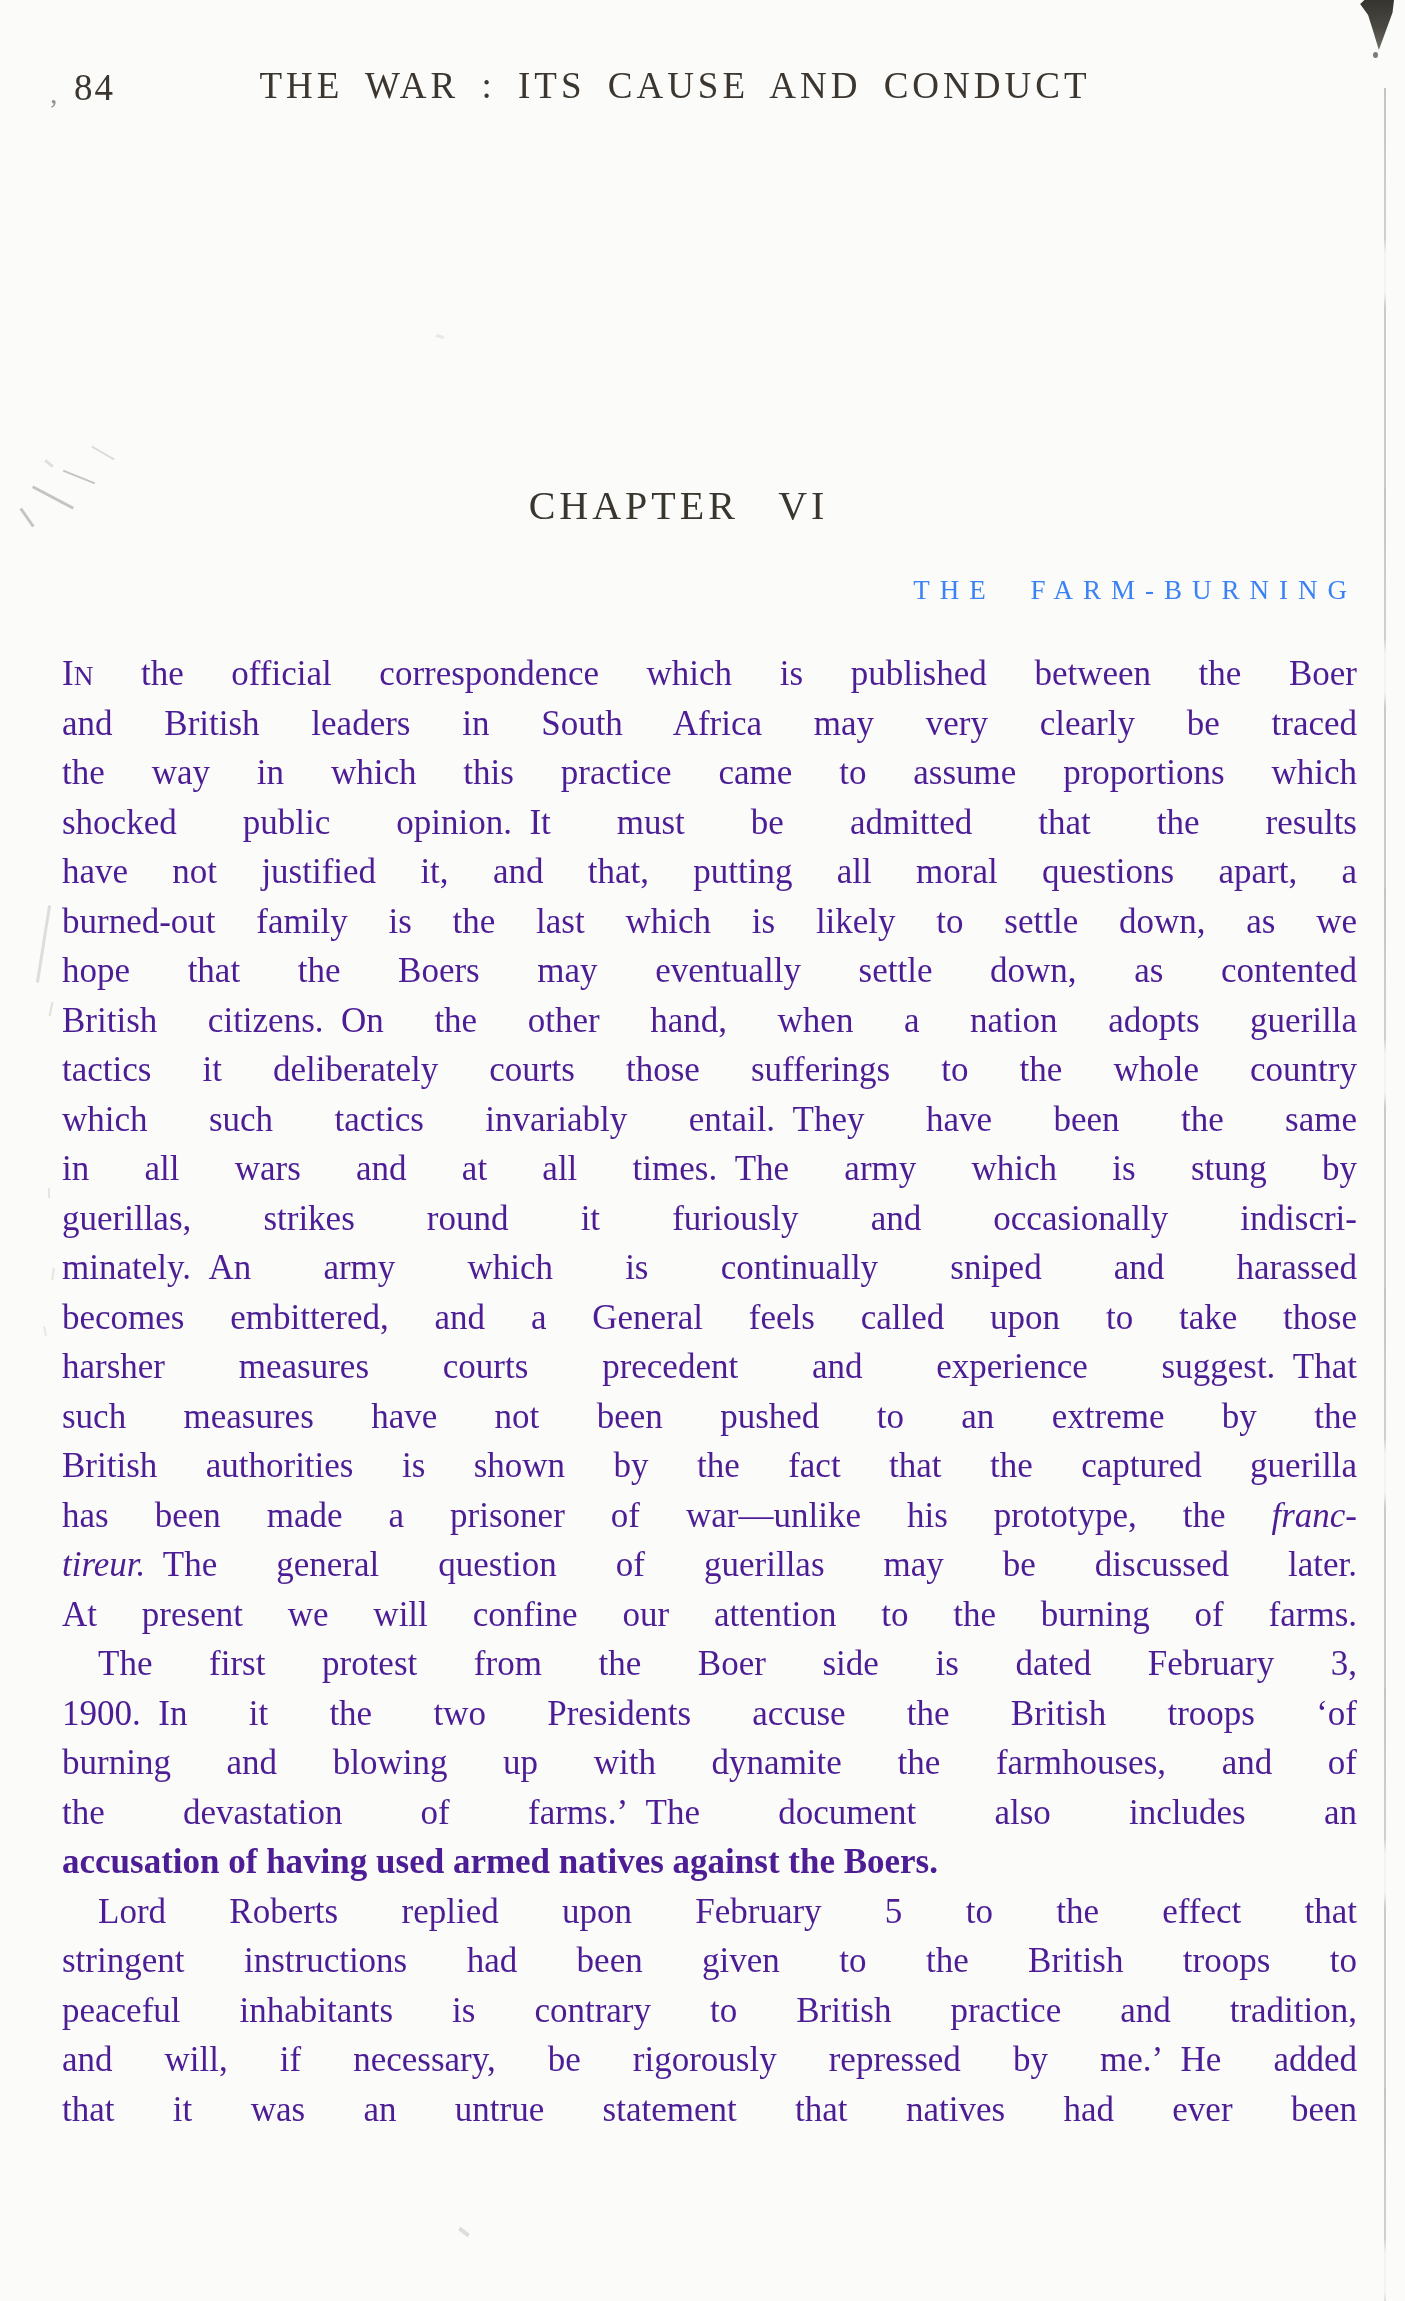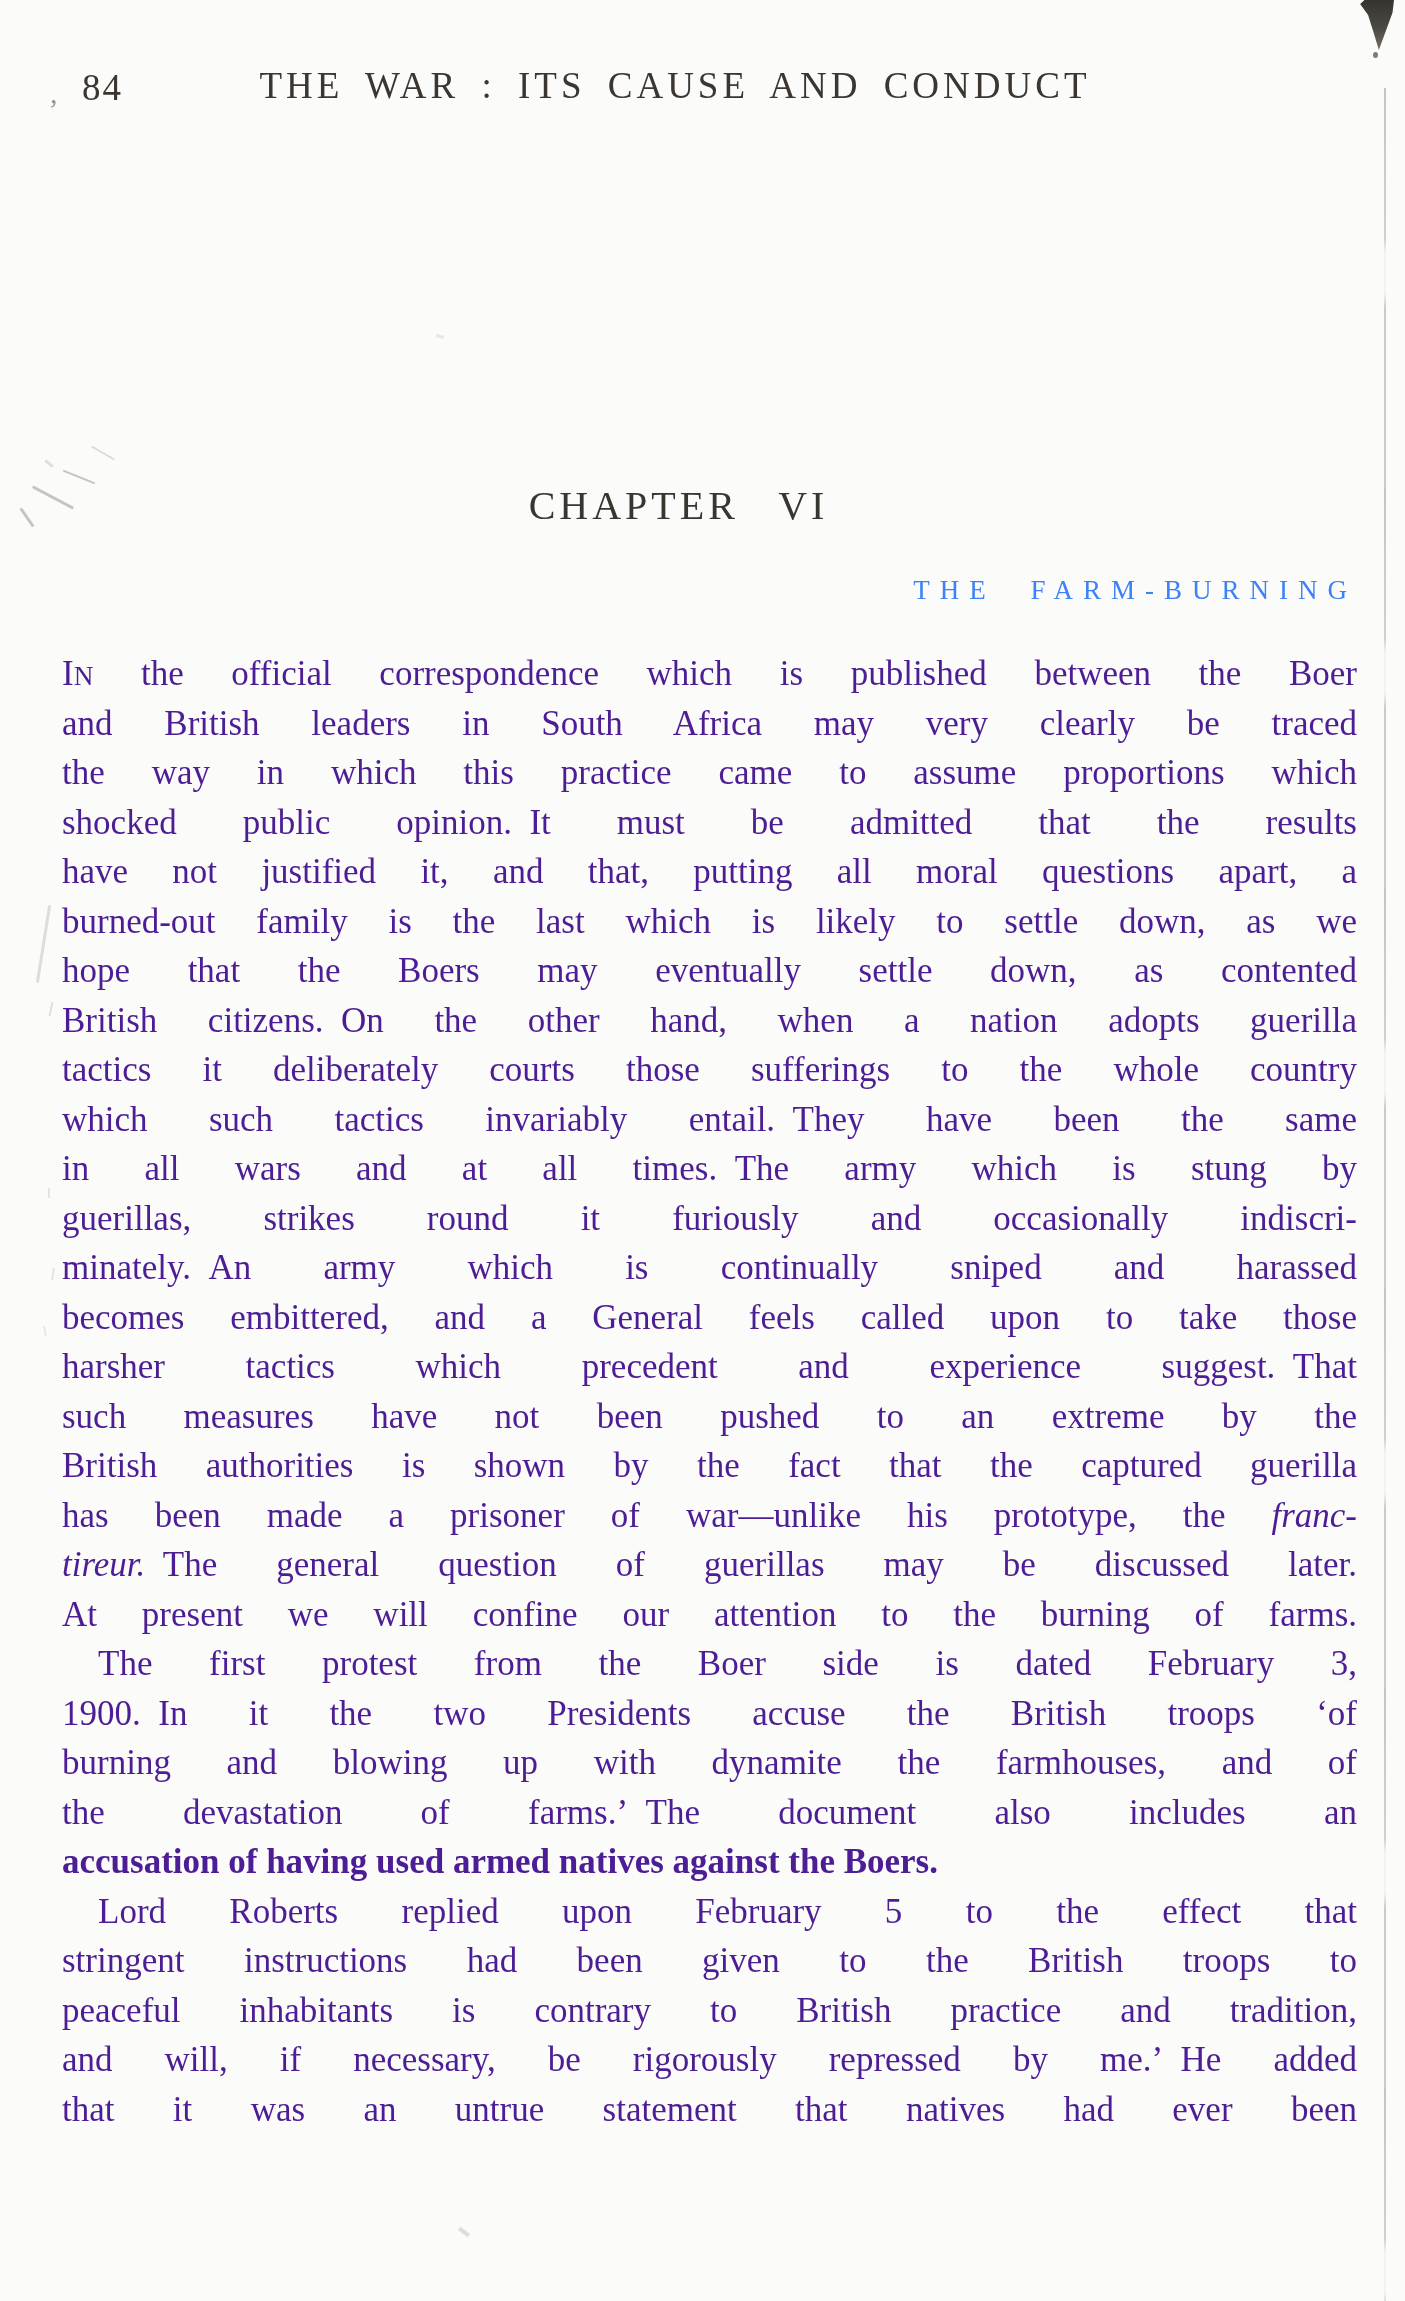--- a/index.html
+++ b/index.html
@@ -8,21 +8,21 @@
     position:relative;
     width:1405px;height:2301px;
     background:#fbfbf9;
     color:#3a352f;
     overflow:hidden;
     text-rendering:optimizeLegibility;
   }
   
   .page-number{
     position:absolute;left:74px;top:66px;
-    font-size:37px;letter-spacing:2px;margin-left:8px;
+    font-size:37px;letter-spacing:2px;
   }
   .running-title{
     position:absolute;left:180px;top:64px;width:990px;
     text-align:center;font-size:37px;letter-spacing:4px;word-spacing:9px;
     white-space:nowrap;
   }
   .comma-mark{
     position:absolute;left:50px;top:76px;font-size:30px;color:rgba(90,88,84,.65);
   }
   
@@ -107,21 +107,21 @@
         <div class="line"><span>have not justified it, and that, putting all moral questions apart, a</span></div>
         <div class="line"><span>burned-out family is the last which is likely to settle down, as we</span></div>
         <div class="line"><span>hope that the Boers may eventually settle down, as contented</span></div>
         <div class="line"><span>British citizens. On the other hand, when a nation adopts guerilla</span></div>
         <div class="line"><span>tactics it deliberately courts those sufferings to the whole country</span></div>
         <div class="line"><span>which such tactics invariably entail. They have been the same</span></div>
         <div class="line"><span>in all wars and at all times. The army which is stung by</span></div>
         <div class="line"><span>guerillas, strikes round it furiously and occasionally indiscri-</span></div>
         <div class="line"><span>minately. An army which is continually sniped and harassed</span></div>
         <div class="line"><span>becomes embittered, and a General feels called upon to take those</span></div>
-        <div class="line"><span>harsher tactics which precedent and experience suggest. That</span></div>
+        <div class="line"><span>harsher measures courts precedent and experience suggest. That</span></div>
         <div class="line"><span>such measures have not been pushed to an extreme by the</span></div>
         <div class="line"><span>British authorities is shown by the fact that the captured guerilla</span></div>
         <div class="line"><span>has been made a prisoner of war—unlike his prototype, the </span><span class="it">franc-</span></div>
         <div class="line"><span class="it">tireur.</span><span> The general question of guerillas may be discussed later.</span></div>
         <div class="line"><span>At present we will confine our attention to the burning of farms.</span></div>
       </div>
       <div class="para">
         <div class="line indent"><span>The first protest from the Boer side is dated February 3,</span></div>
         <div class="line"><span>1900. In it the two Presidents accuse the British troops ‘of</span></div>
         <div class="line"><span>burning and blowing up with dynamite the farmhouses, and of</span></div>

